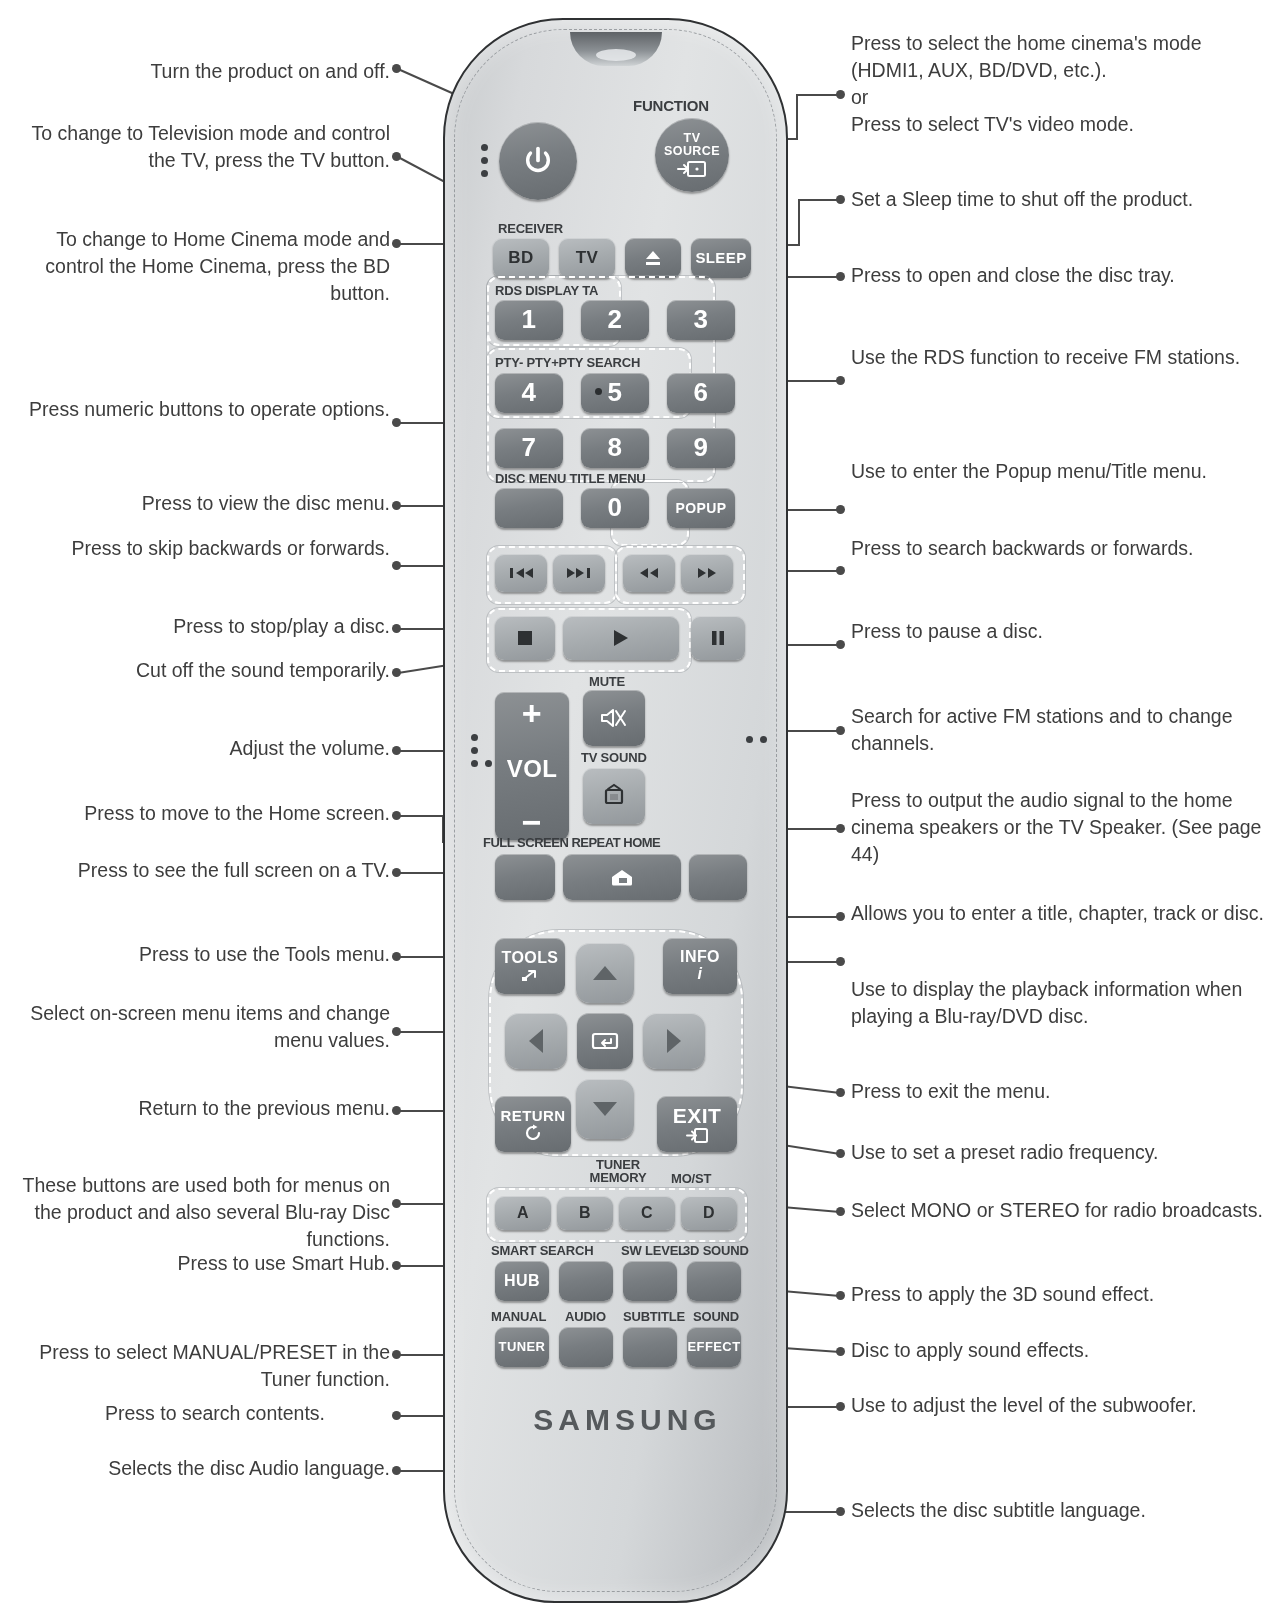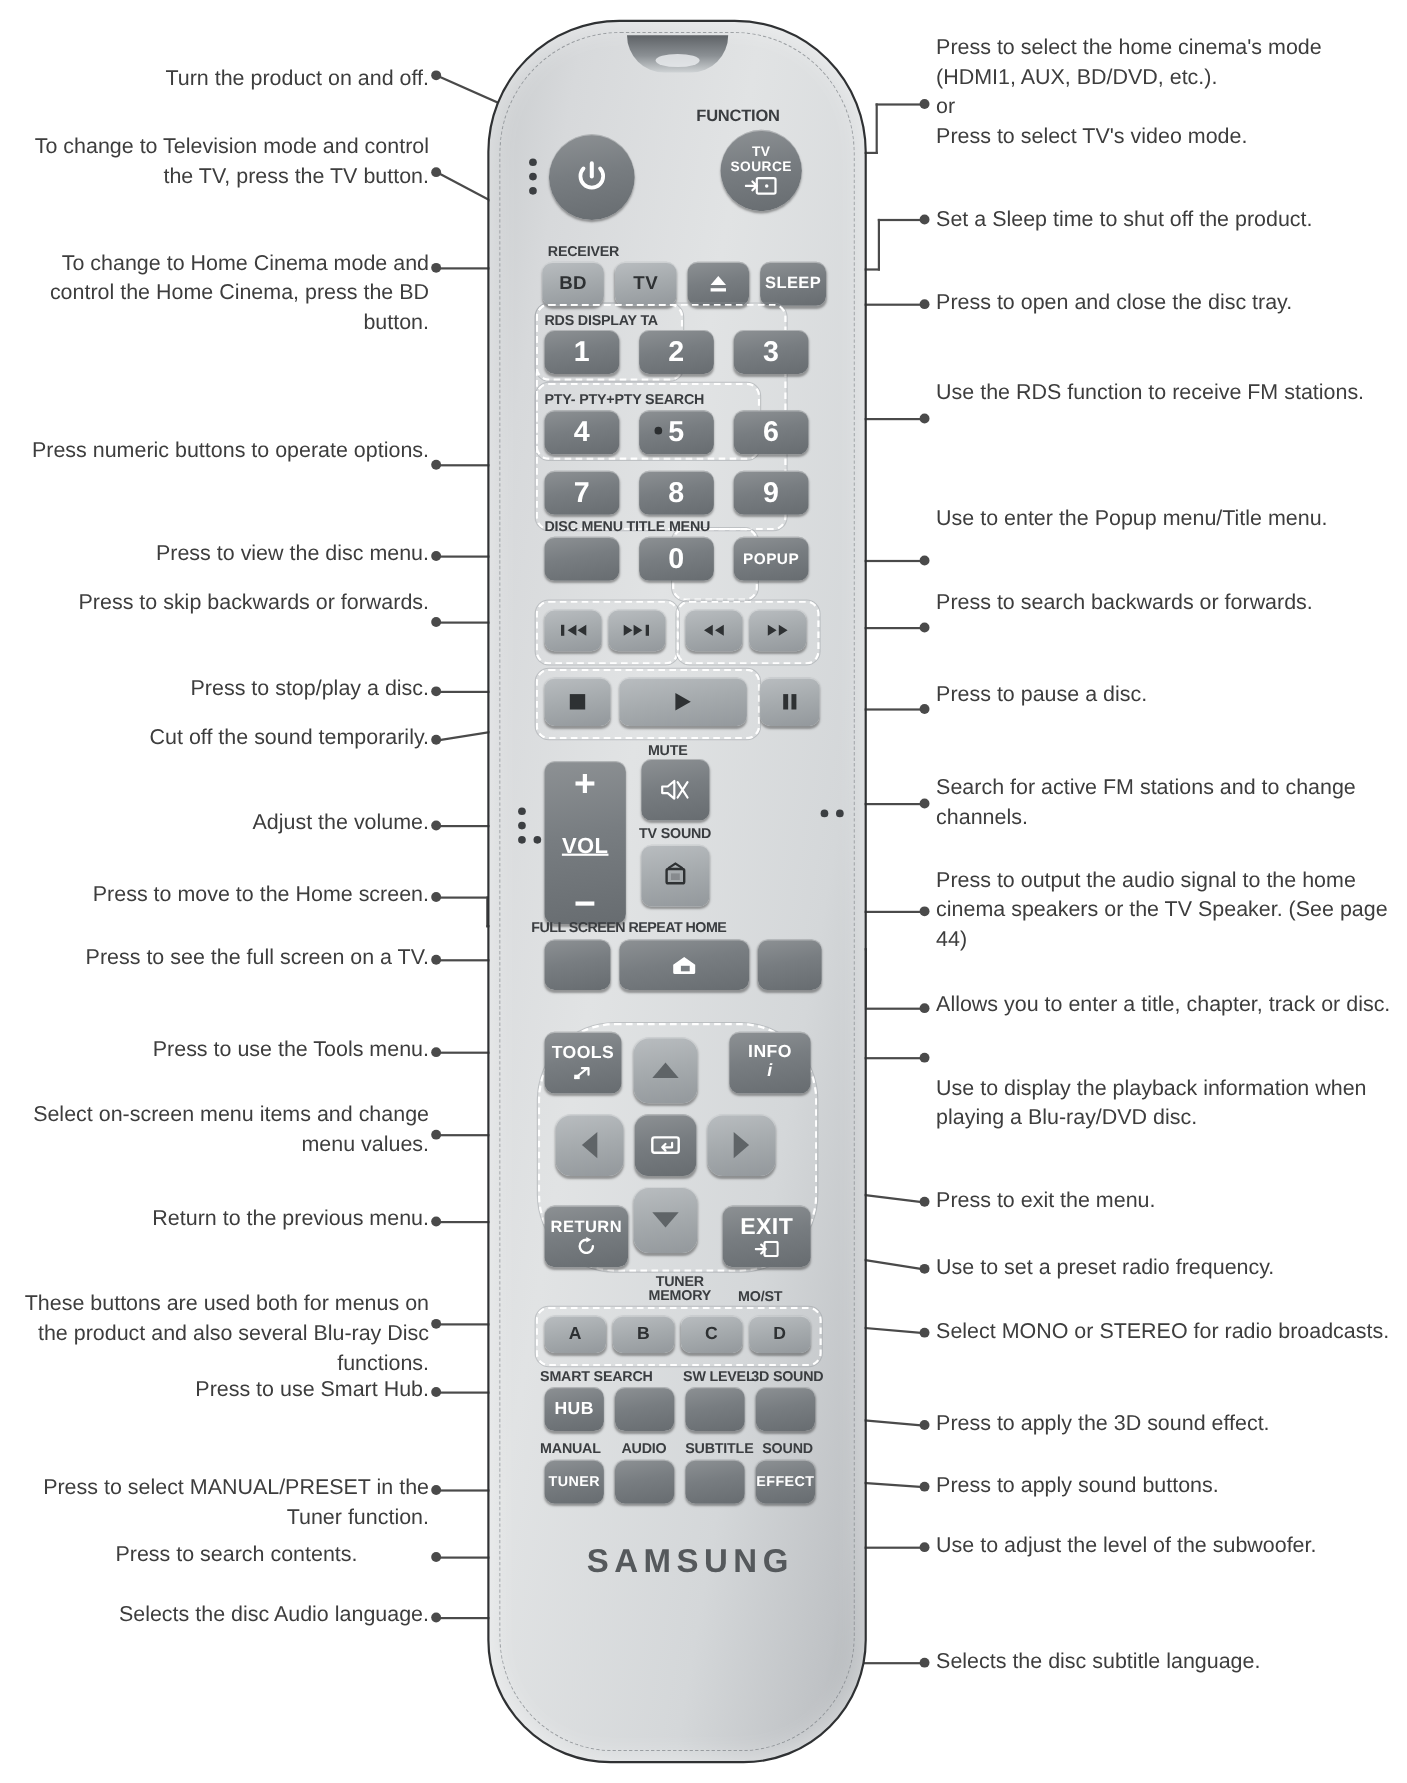--- a/index.html
+++ b/index.html
@@ -93,21 +93,21 @@
 <div class="callout right" style="left:851px;top:535px;width:420px;">Press to search backwards or forwards.</div>
 <div class="callout right" style="left:851px;top:618px;width:420px;">Press to pause a disc.</div>
 <div class="callout right" style="left:851px;top:703px;width:420px;">Search for active FM stations and to change channels.</div>
 <div class="callout right" style="left:851px;top:787px;width:425px;">Press to output the audio signal to the home cinema speakers or the TV Speaker. (See page 44)</div>
 <div class="callout right" style="left:851px;top:900px;width:420px;">Allows you to enter a title, chapter, track or disc.</div>
 <div class="callout right" style="left:851px;top:976px;width:420px;">Use to display the playback information when playing a Blu-ray/DVD disc.</div>
 <div class="callout right" style="left:851px;top:1078px;width:420px;">Press to exit the menu.</div>
 <div class="callout right" style="left:851px;top:1139px;width:420px;">Use to set a preset radio frequency.</div>
 <div class="callout right" style="left:851px;top:1197px;width:420px;">Select MONO or STEREO for radio broadcasts.</div>
 <div class="callout right" style="left:851px;top:1281px;width:420px;">Press to apply the 3D sound effect.</div>
-<div class="callout right" style="left:851px;top:1337px;width:420px;">Press to apply sound buttons.</div>
+<div class="callout right" style="left:851px;top:1337px;width:420px;">Disc to apply sound effects.</div>
 <div class="callout right" style="left:851px;top:1392px;width:420px;">Use to adjust the level of the subwoofer.</div>
 <div class="callout right" style="left:851px;top:1497px;width:420px;">Selects the disc subtitle language.</div>
 
 <div class="dot" style="left:392px;top:64px;"></div>
 <div class="lead" style="left:398px;top:68px;width:118px;transform:rotate(24deg);transform-origin:left center;"></div>
 
 <div class="dot" style="left:392px;top:152px;"></div>
 <div class="lead" style="left:398px;top:156px;width:130px;transform:rotate(28deg);transform-origin:left center;"></div>
 
 <div class="dot" style="left:392px;top:239px;"></div>
@@ -384,21 +384,21 @@
     <svg width="16" height="18" viewBox="0 0 16 18" aria-hidden="true">
         <rect x="2" y="2" width="4.5" height="14" fill="#2e3133"></rect>
         <rect x="9.5" y="2" width="4.5" height="14" fill="#2e3133"></rect>
       </svg>
   </div>
 
   <div class="keylabel" style="left:146px;top:656px;">MUTE</div>
 
   <div class="btn" style="left:52px;top:674px;width:74px;height:132px;flex-direction:column;justify-content:space-between;padding:8px 0;">
     <span style="font-size:34px;line-height:26px;">+</span>
-    <span style="font-size:20px;text-decoration:underline;">VOL</span>
+    <span style="font-size:24px;">VOL</span>
     <span style="font-size:34px;line-height:20px;">−</span>
   </div>
 
   <div class="btn" style="left:140px;top:672px;width:62px;height:56px;">
     <svg width="30" height="24" viewBox="0 0 30 24" aria-hidden="true">
       <path d="M3 9h5l6-5v16l-6-5H3z" fill="none" stroke="#fff" stroke-width="2" stroke-linejoin="round"></path>
       <path d="M17 5l9 14M26 5l-9 14" stroke="#fff" stroke-width="2" stroke-linecap="round"></path>
     </svg>
   </div>
 

